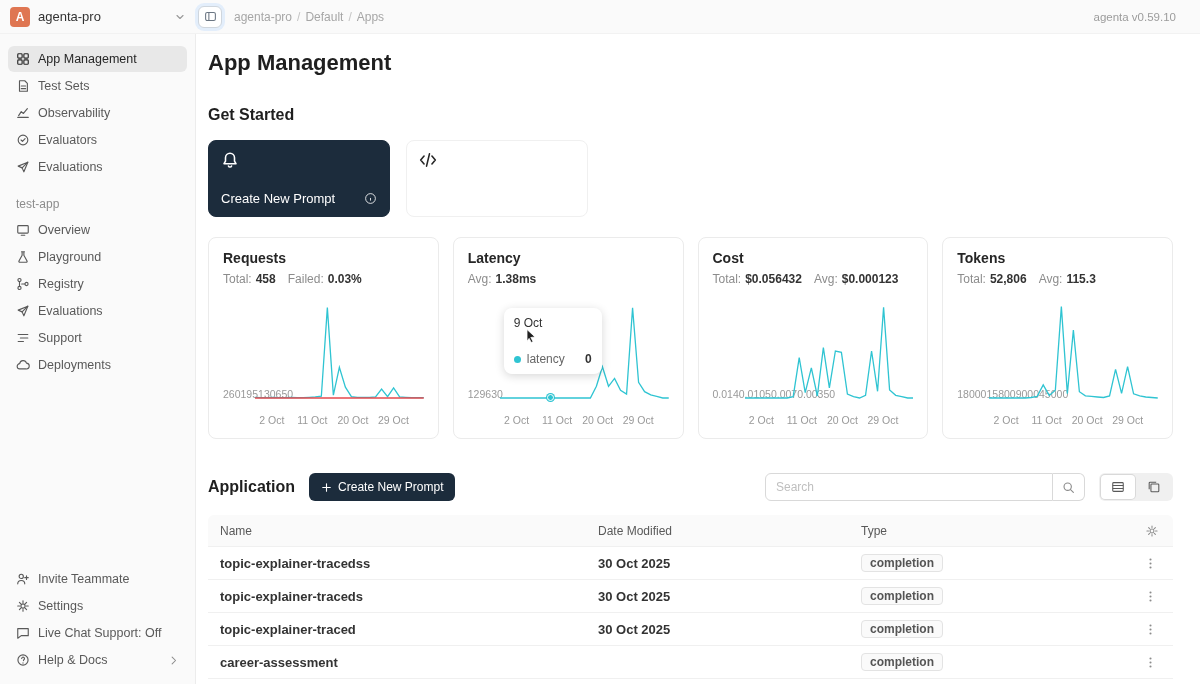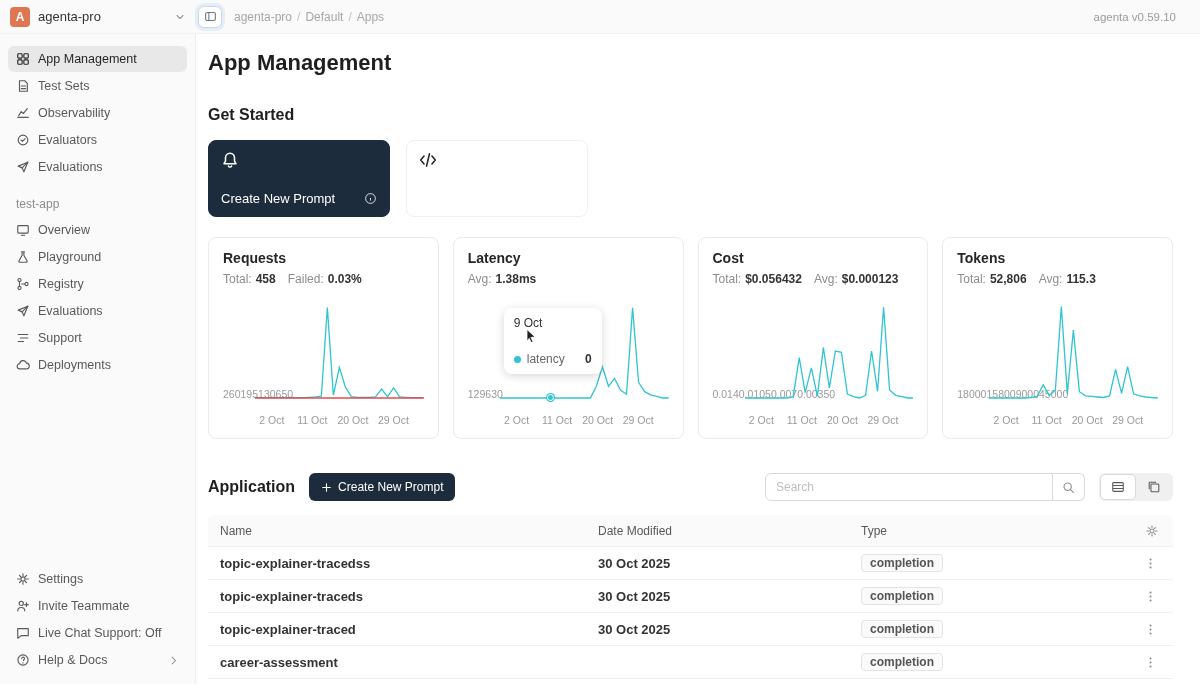--- a/index.html
+++ b/index.html
@@ -235,35 +235,35 @@
             <path d="M4.5 12.5a3 3 0 01-.3-6A4 4 0 0112 5.8a3.2 3.2 0 01-.5 6.7z"></path>
           </svg>
         </span>
       <span>Deployments</span>
     </div>
 
     <div class="side-footer">
       <div class="side-item">
         <span class="icon">
             <svg viewBox="0 0 16 16">
-              <circle cx="8" cy="8" r="2.4"></circle>
-              <path d="M8 2v2M8 12v2M2 8h2M12 8h2M3.9 3.9l1.4 1.4M10.7 10.7l1.4 1.4M12.1 3.9l-1.4 1.4M5.3 10.7l-1.4 1.4"></path>
-            </svg>
-          </span>
-        <span>Settings</span>
+              <circle cx="6" cy="5" r="2.4"></circle>
+              <path d="M2 13.5c0-2.4 1.9-3.8 4-3.8s4 1.4 4 3.8"></path>
+              <path d="M12 4.5v4M10 6.5h4"></path>
+            </svg>
+          </span>
+        <span>Invite Teammate</span>
       </div>
       <div class="side-item">
         <span class="icon">
             <svg viewBox="0 0 16 16">
-              <circle cx="6" cy="5" r="2.4"></circle>
-              <path d="M2 13.5c0-2.4 1.9-3.8 4-3.8s4 1.4 4 3.8"></path>
-              <path d="M12 4.5v4M10 6.5h4"></path>
-            </svg>
-          </span>
-        <span>Invite Teammate</span>
+              <circle cx="8" cy="8" r="2.4"></circle>
+              <path d="M8 2v2M8 12v2M2 8h2M12 8h2M3.9 3.9l1.4 1.4M10.7 10.7l1.4 1.4M12.1 3.9l-1.4 1.4M5.3 10.7l-1.4 1.4"></path>
+            </svg>
+          </span>
+        <span>Settings</span>
       </div>
       <div class="side-item">
         <span class="icon">
             <svg viewBox="0 0 16 16">
               <path d="M2 3h12v8H6l-4 3z"></path>
             </svg>
           </span>
         <span>Live Chat Support: Off</span>
       </div>
       <div class="side-item">

